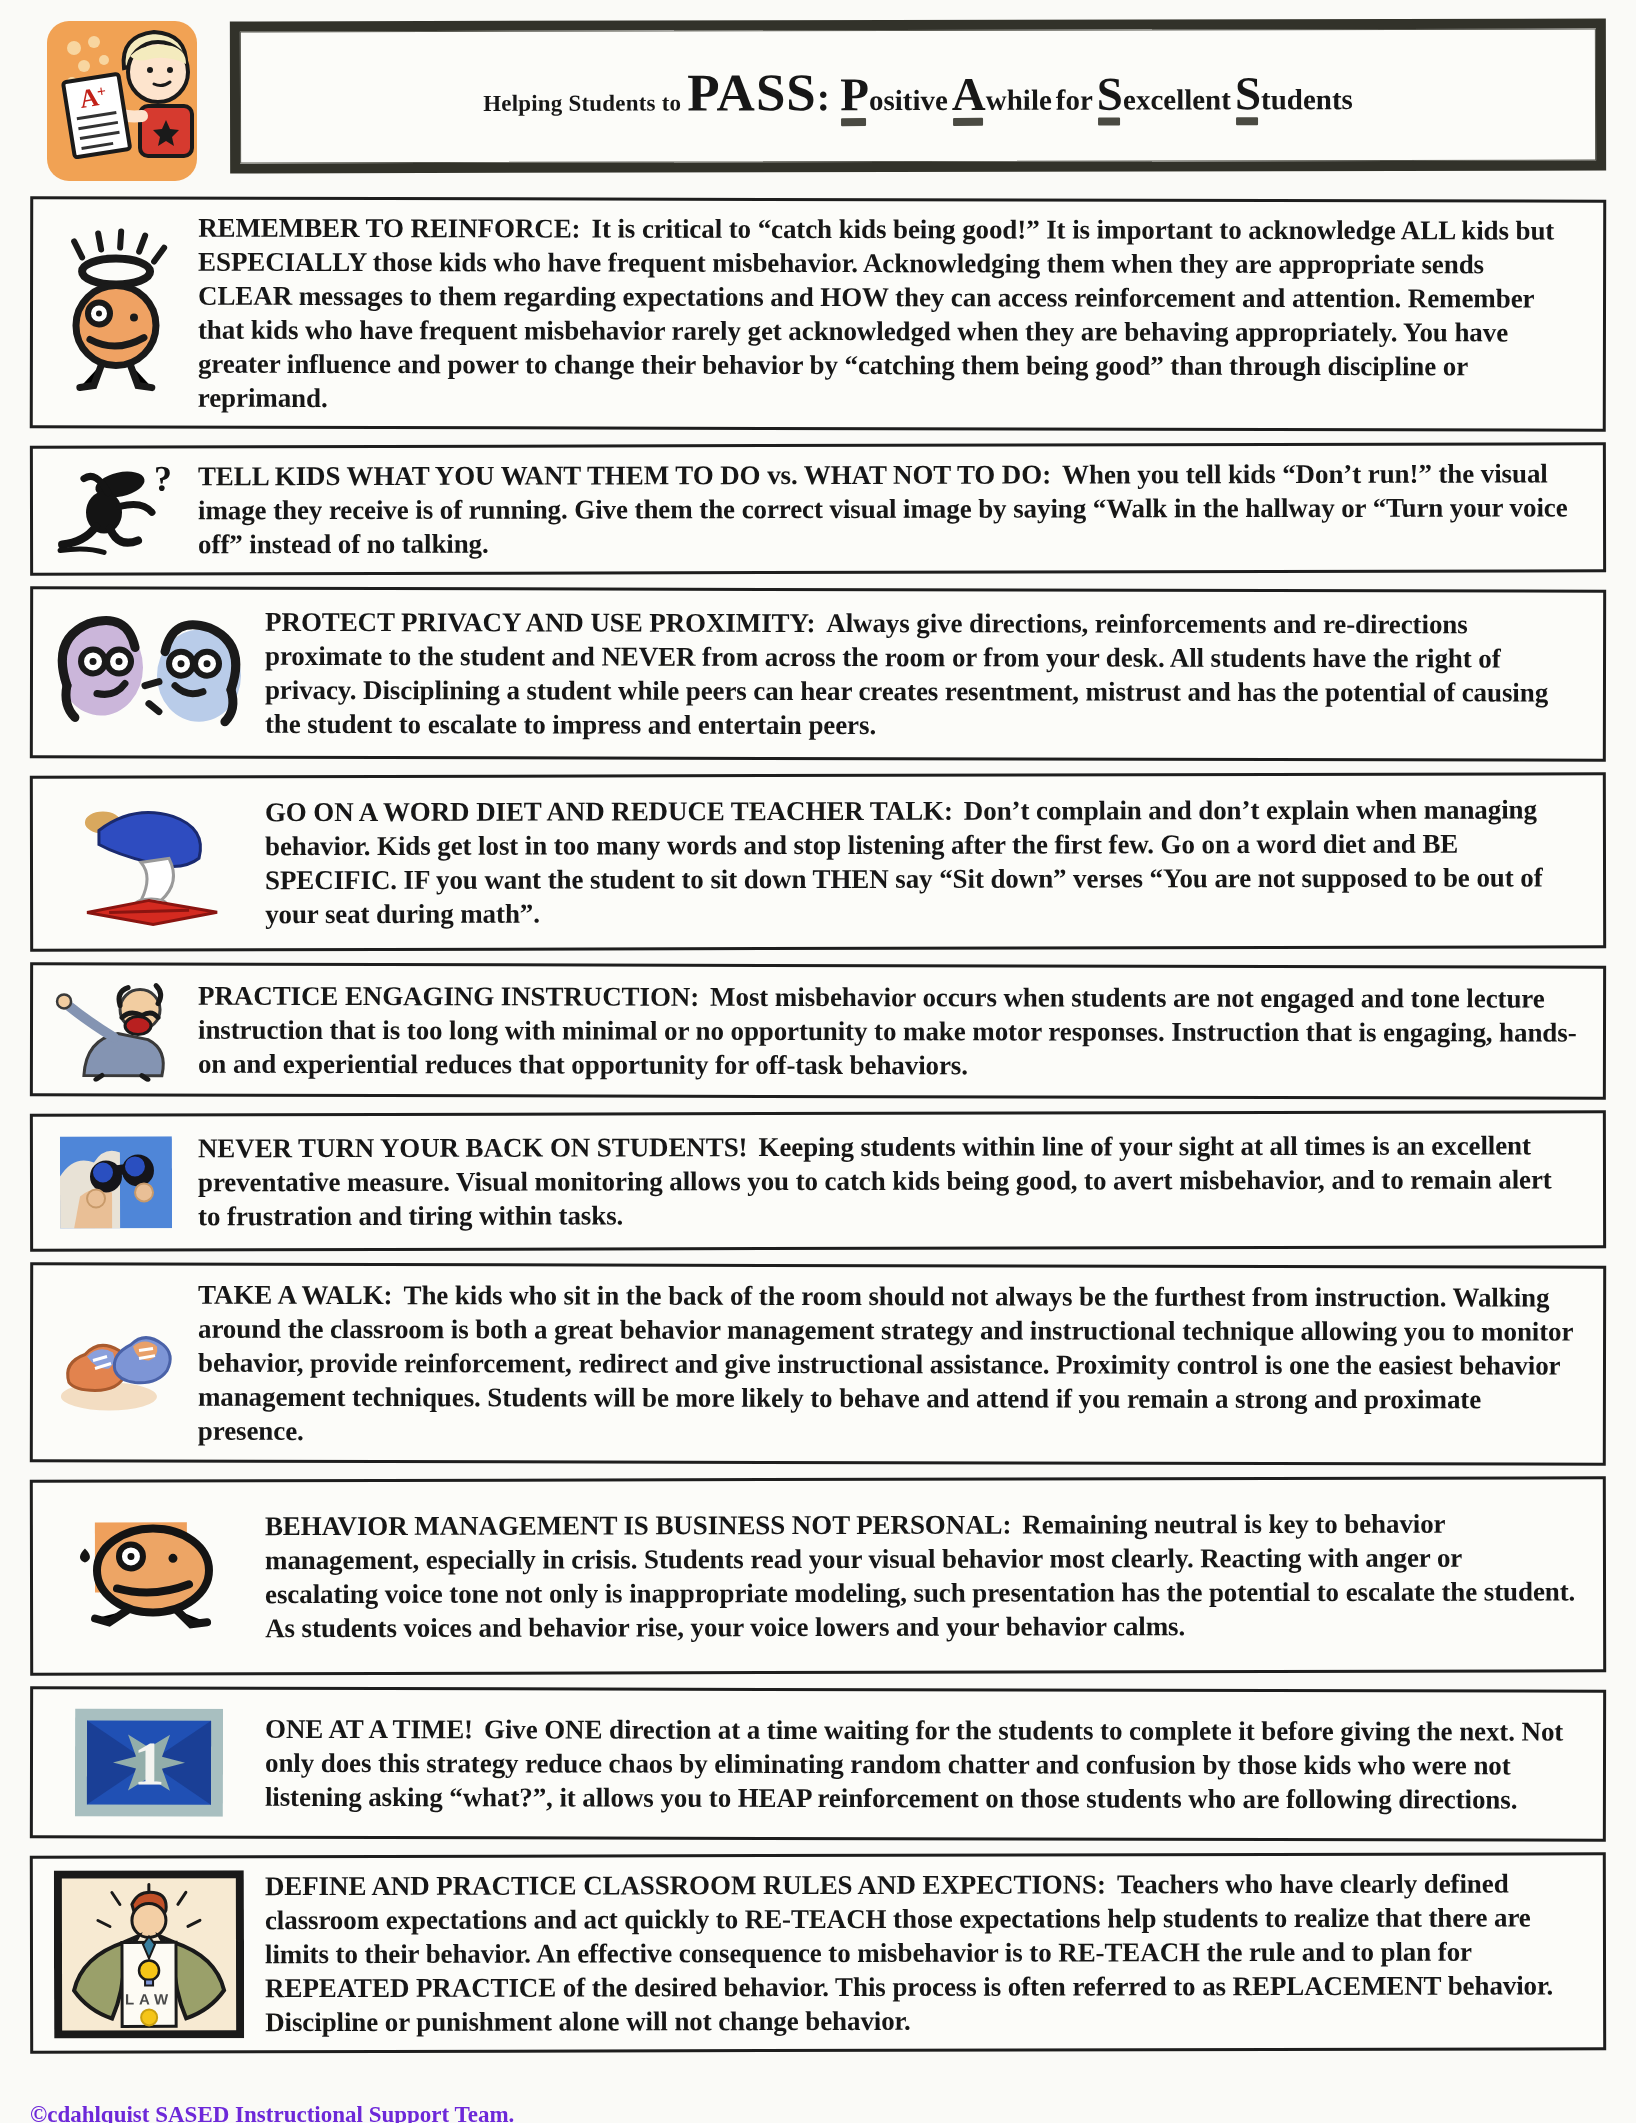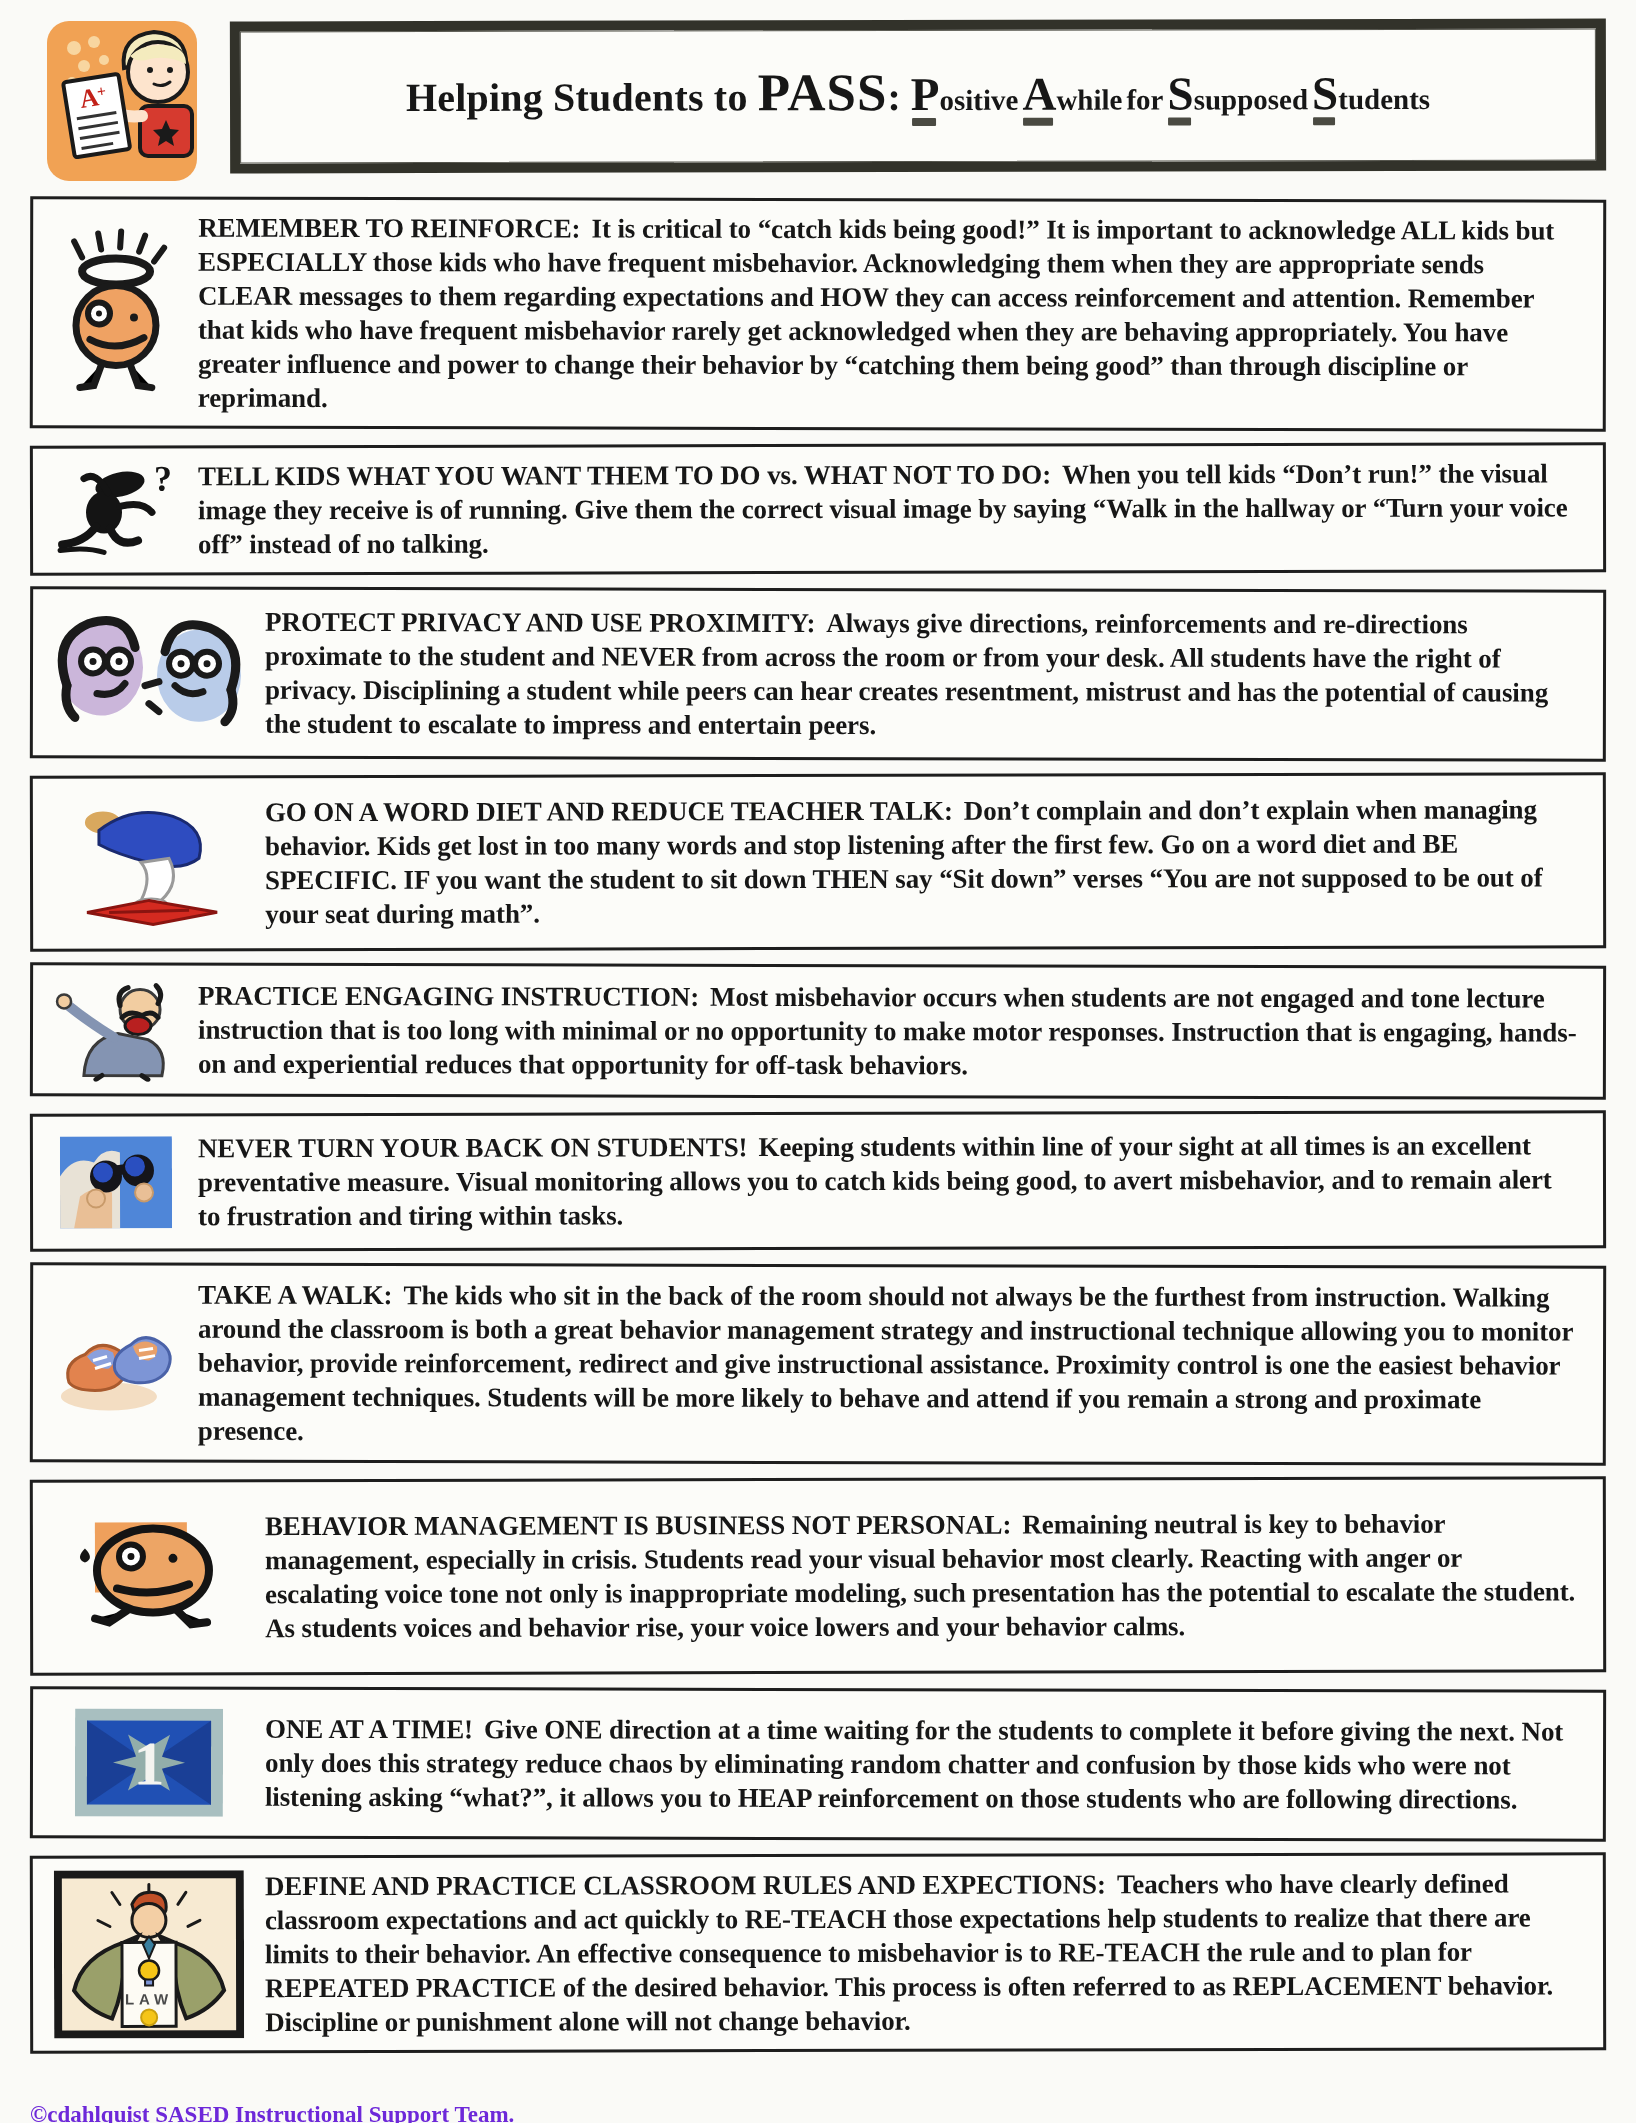--- a/index.html
+++ b/index.html
@@ -19,21 +19,21 @@
   .header-icon { flex:none; width:152px; height:162px; margin-left:16px; }
   .title-box {
     flex:1; margin-left:32px; min-height:152px;
     border:10px solid #32322a;
     background:#fcfcf9;
     display:flex; align-items:center; justify-content:center;
     box-shadow: 0 0 0 1px #55554d inset;
     transform:rotate(-0.12deg);
   }
   .title-line { white-space:nowrap; padding:6px 10px 14px 10px; }
-  .t-normal { font-size:40px; letter-spacing:0.2px; }
+  .t-normal { font-size:23px; letter-spacing:0.2px; }
   .t-pass   { font-size:53px; letter-spacing:1px;margin-top:43px; }
   .t-colon  { font-size:40px; }
   .t-rest   { font-size:29px; }
   .t-cap    { font-size:47px; position:relative; display:inline-block; line-height:1; }
   .t-cap::after {
     content:""; position:absolute; left:1px; right:3px; bottom:-8px; height:8px;
     background:#4a4a42; border-radius:1px;
   }
 
   
@@ -94,21 +94,21 @@
         </g>
       </svg>
     </div>
     <div class="title-box">
       <div class="title-line">
         <span class="t-normal">Helping Students to </span>
         <span class="t-pass">PASS</span><span class="t-colon">: </span>
         <span><span class="t-cap">P</span><span class="t-rest">ositive</span></span>
         <span><span class="t-cap">A</span><span class="t-rest">while</span></span>
         <span class="t-rest">for</span>
-        <span><span class="t-cap">S</span><span class="t-rest">supposed</span></span>
+        <span><span class="t-cap">S</span><span class="t-rest">excellent</span></span>
         <span><span class="t-cap">S</span><span class="t-rest">tudents</span></span>
       </div>
     </div>
   </div>
 
   <div class="sec s1">
     <div class="icon-col">
       <svg viewBox="0 0 124 170" width="124" height="170">
         <g stroke="#1a1a1a" stroke-width="6" stroke-linecap="round">
           <line x1="28" y1="30" x2="20" y2="14"></line>

